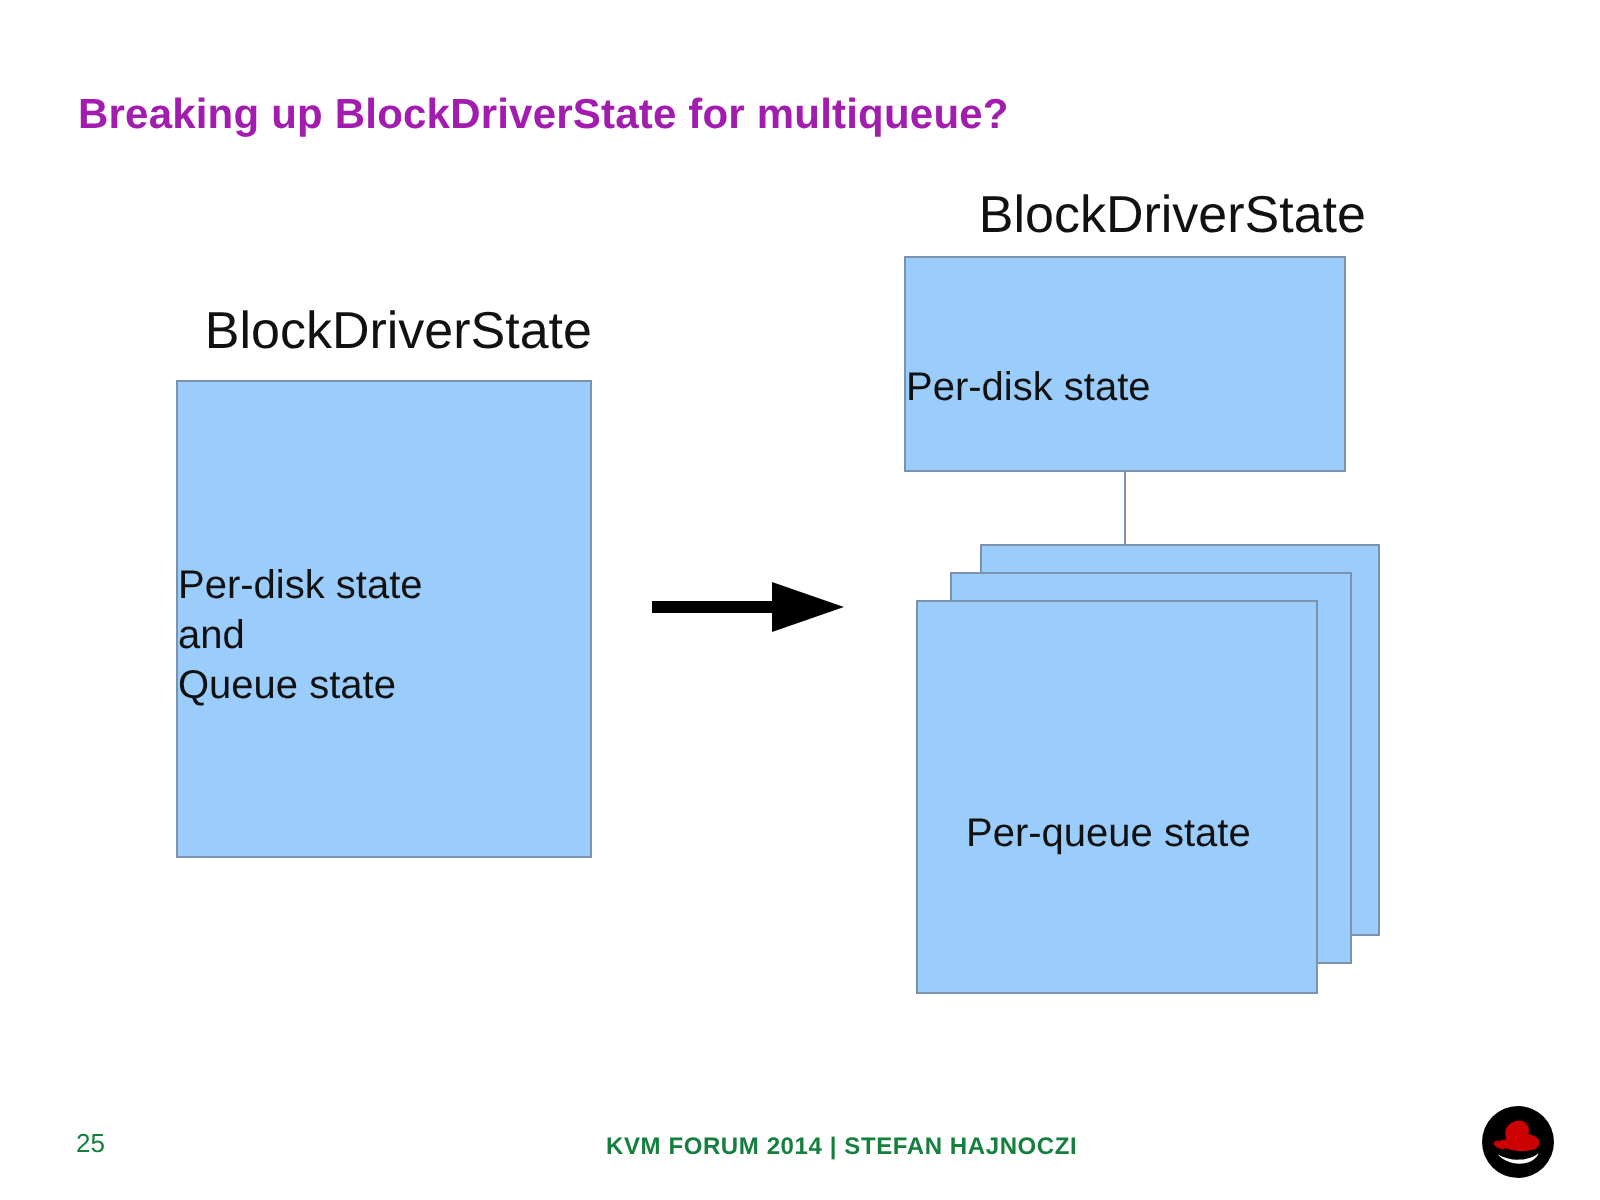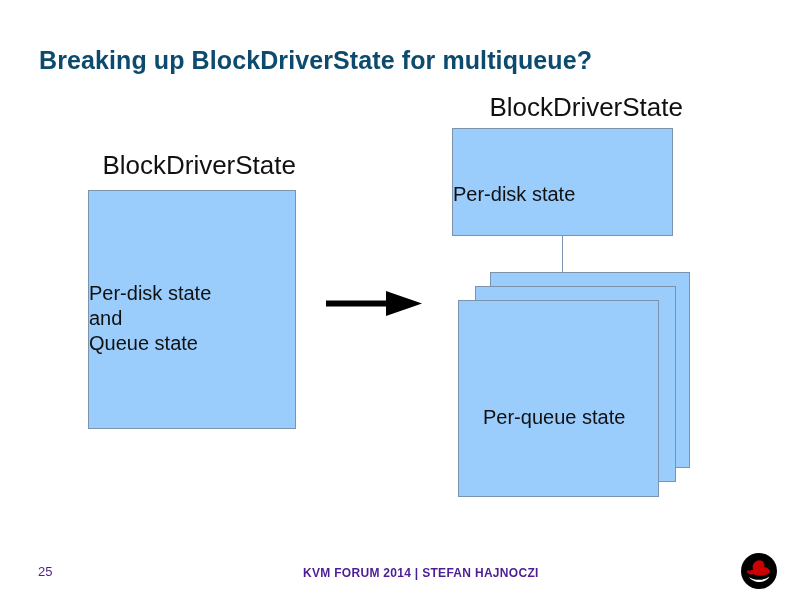--- a/index.html
+++ b/index.html
@@ -17,23 +17,23 @@
     background: #ffffff;
     overflow: hidden;
   }
 
   
   .slide-title {
     position: absolute;
     left: 39px;
     top: 46px;
     font-family: "Liberation Sans Narrow", "Liberation Sans", sans-serif;
-    font-size: 25px;
+    font-size: 21px;
     font-weight: bold;
-    color: #0c4a6e;
+    color: #a21caf;
     letter-spacing: 0.1px;
     white-space: nowrap;
   }
 
   
   .box {
     position: absolute;
     background: #9BCDFC;
     border: 1px solid #7C93AD;
     box-sizing: border-box;
@@ -136,21 +136,21 @@
   #queue-caption {
     left: 458px;
     top: 505px;
     width: 201px;
   }
 
   
   .footer-text {
     position: absolute;
     font-family: "Liberation Sans Narrow", "Liberation Sans", sans-serif;
-    color: #4c1d95;
+    color: #15803d;
   }
   #page-number {
     left: 38px;
     top: 564px;
     font-size: 13px;
   }
   #footer-credit {
     left: 255px;
     top: 566px;
     font-size: 12px;

